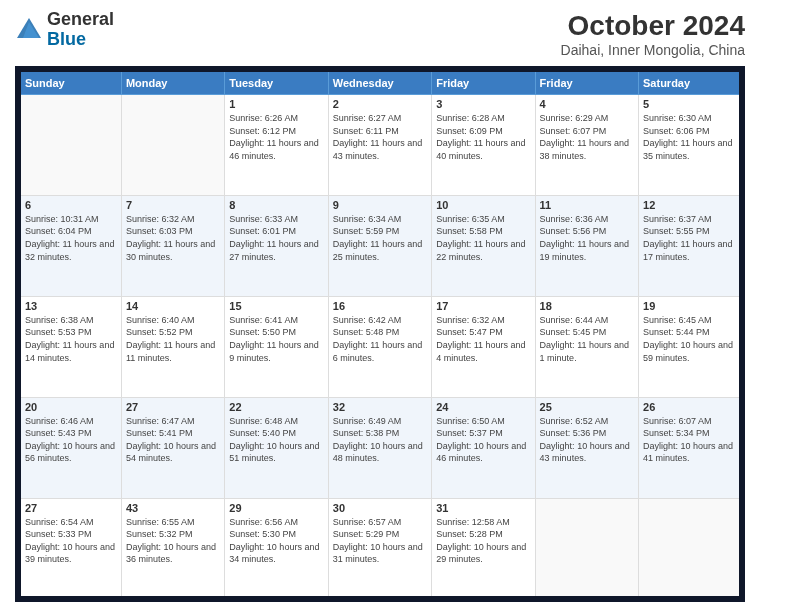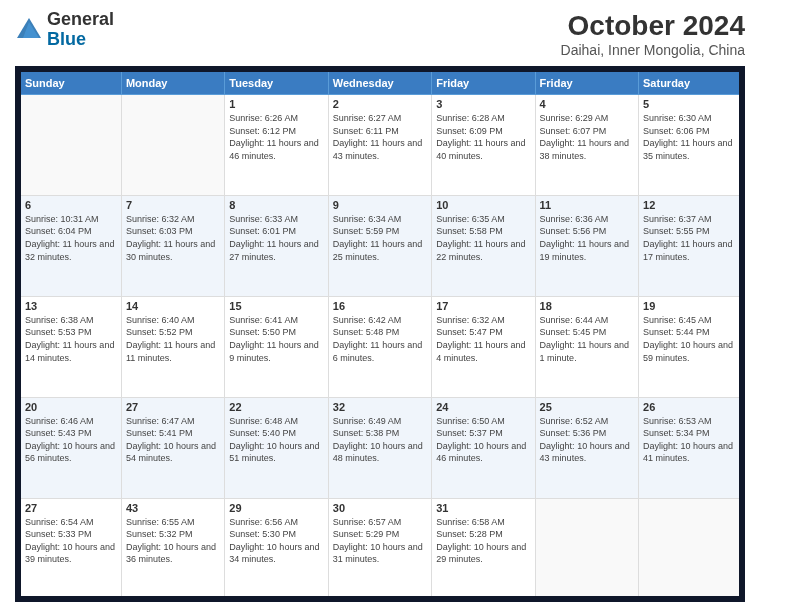--- a/index.html
+++ b/index.html
@@ -282,21 +282,21 @@
 Daylight: 10 hours and 46 minutes.</div>
           </td>
           <td>
             <span class="day-number">25</span>
             <div class="day-info">Sunrise: 6:52 AM
 Sunset: 5:36 PM
 Daylight: 10 hours and 43 minutes.</div>
           </td>
           <td>
             <span class="day-number">26</span>
-            <div class="day-info">Sunrise: 6:53 AM
+            <div class="day-info">Sunrise: 6:07 AM
 Sunset: 5:34 PM
 Daylight: 10 hours and 41 minutes.</div>
           </td>
         </tr>
         <tr>
           <td>
             <span class="day-number">27</span>
             <div class="day-info">Sunrise: 6:54 AM
 Sunset: 5:33 PM
 Daylight: 10 hours and 39 minutes.</div>
@@ -314,21 +314,21 @@
 Daylight: 10 hours and 34 minutes.</div>
           </td>
           <td>
             <span class="day-number">30</span>
             <div class="day-info">Sunrise: 6:57 AM
 Sunset: 5:29 PM
 Daylight: 10 hours and 31 minutes.</div>
           </td>
           <td>
             <span class="day-number">31</span>
-            <div class="day-info">Sunrise: 6:58 AM
+            <div class="day-info">Sunrise: 12:58 AM
 Sunset: 5:28 PM
 Daylight: 10 hours and 29 minutes.</div>
           </td>
           <td class="empty-cell"></td>
           <td class="empty-cell"></td>
         </tr>
       </tbody>
   </table>
 </div>
 

